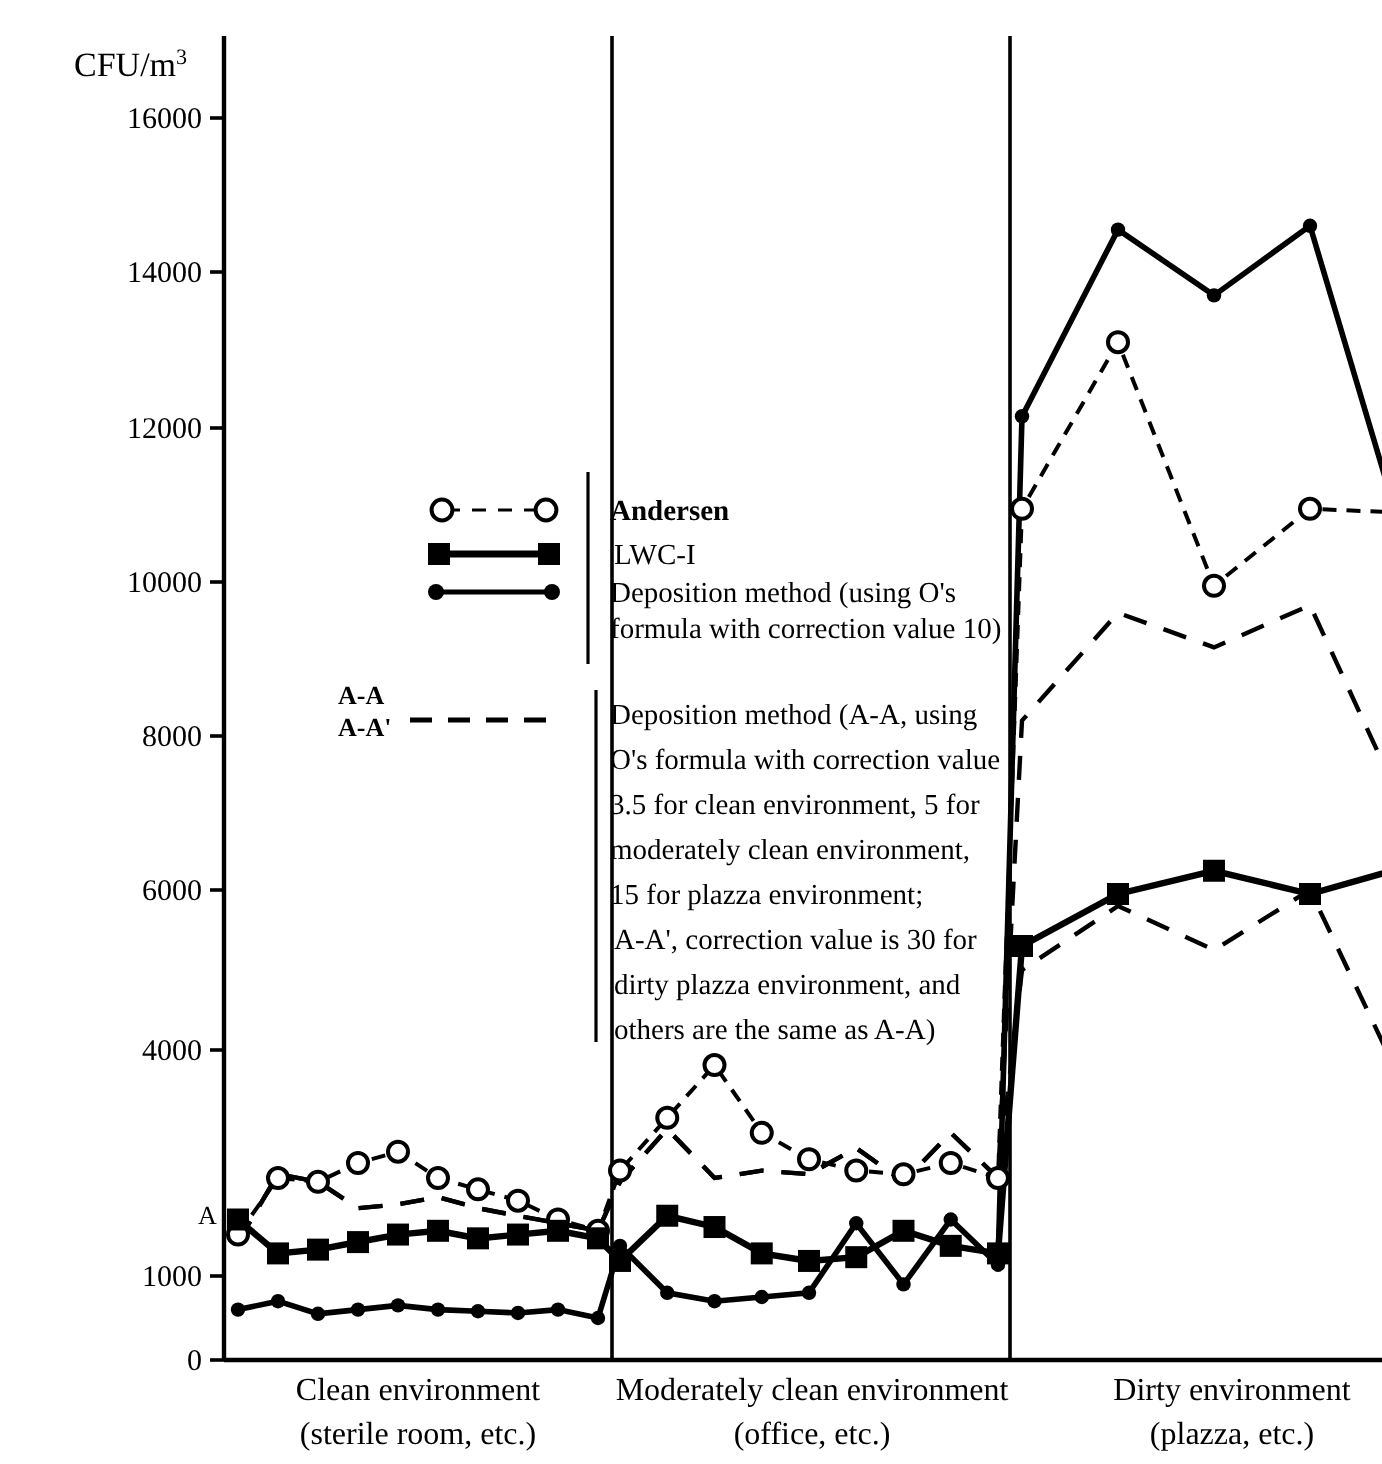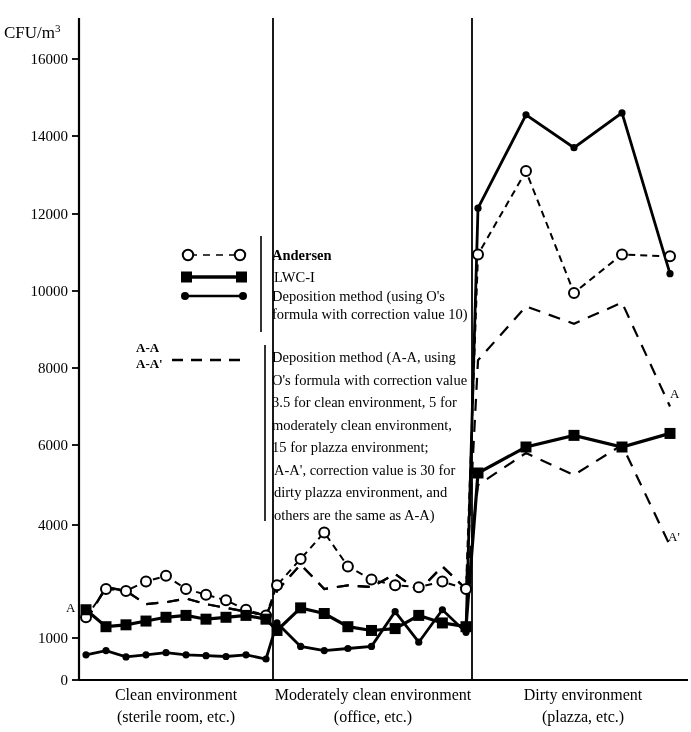--- a/index.html
+++ b/index.html
@@ -3,21 +3,21 @@
 <meta charset="utf-8">
 <style>
   html,body{margin:0;padding:0;background:#ffffff;}
   body{
     width:691px;height:732px;
     font-family:"Liberation Serif", serif;
     color:#000;
     position:relative;
     overflow:hidden;
   }
-  #chart-root{position:absolute;left:0;top:0;width:585px;height:732px;}
+  #chart-root{position:absolute;left:0;top:0;width:585px;height:732px;padding-left:33px;}
   svg{display:block;}
   .axis-label-text{font-family:"Liberation Serif", serif;font-size:17px;fill:#000;}
   .tick-text{font-family:"Liberation Serif", serif;font-size:15px;fill:#000;}
   .legend-text{font-family:"Liberation Serif", serif;font-size:14.5px;fill:#000;}
   .legend-text-small{font-family:"Liberation Serif", serif;font-size:13px;fill:#000;font-weight:bold;}
   .cat-text{font-family:"Liberation Serif", serif;font-size:16px;fill:#000;}
   .series-end-label{font-family:"Liberation Serif", serif;font-size:13px;fill:#000;}
   .a-label{font-family:"Liberation Serif", serif;font-size:13px;fill:#000;}
 </style>
 </head>

